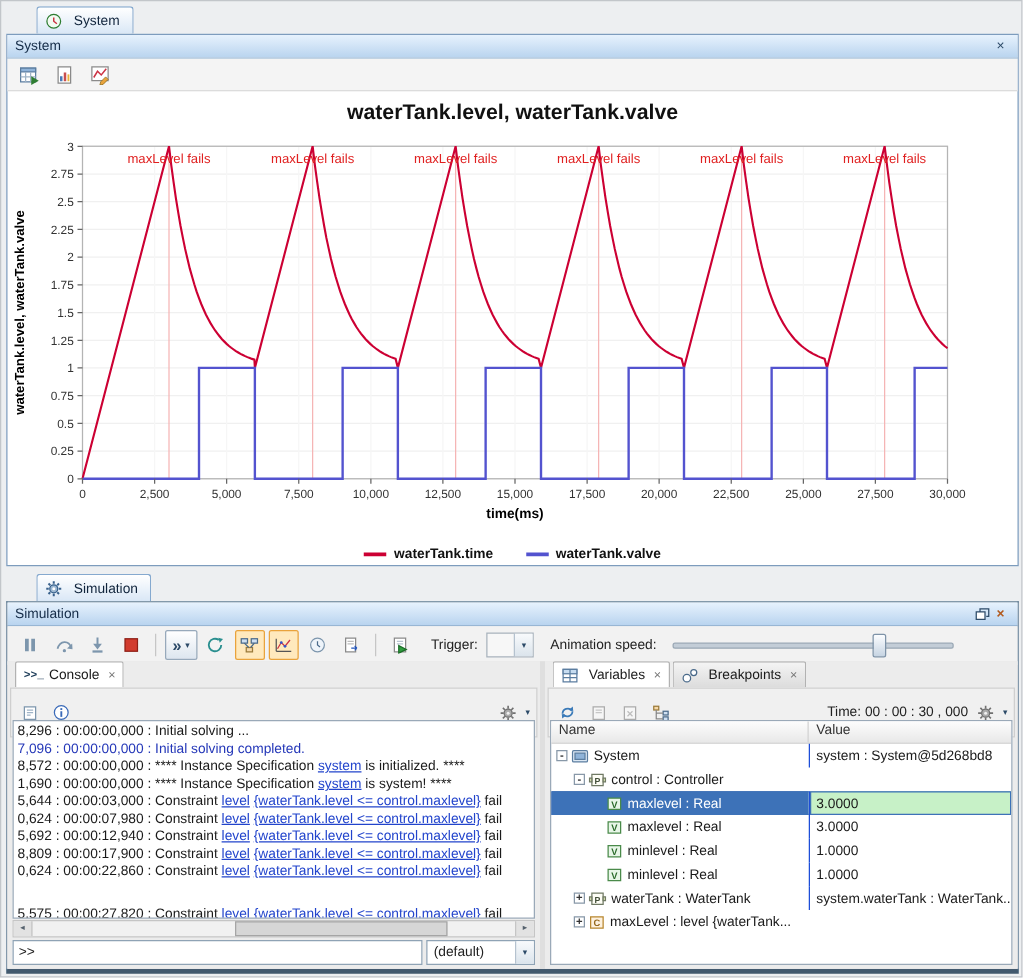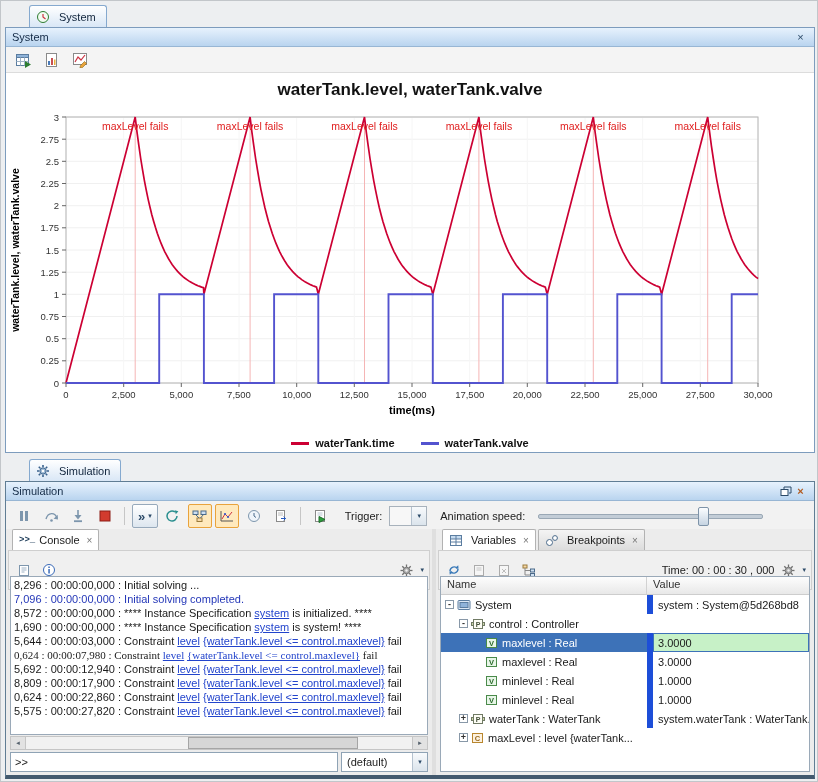--- a/index.html
+++ b/index.html
@@ -76,21 +76,21 @@
   .lang-combo{width:80px;background:#fff;border:1px solid #8fa3b5;display:flex;align-items:center;padding-left:5px;font-size:11px;color:#222;}
 
   .vars-table{position:absolute;left:4px;right:4px;top:47px;bottom:3px;background:#fff;border:1px solid #9aa9b8;overflow:hidden;font-size:11px;}
   .vt-header{height:17px;display:flex;background:linear-gradient(#fdfdfd,#e8e8e8);border-bottom:1px solid #cdcdcd;color:#333;}
   .vt-h-name{width:56%;padding:1px 6px;border-right:1px solid #d2d2d2;box-sizing:border-box;}
   .vt-h-value{flex:1;padding:1px 6px;}
   .var-row{height:19px;display:flex;align-items:stretch;color:#1a1a1a;}
   .var-row.selected{box-shadow:inset 0 0 0 1px #2d5ca8;}
   .vr-name{width:56%;display:flex;align-items:center;overflow:hidden;white-space:nowrap;box-sizing:border-box;}
   .var-row.selected .vr-name{background:#3d72b8;color:#fff;}
-  .vr-value{flex:1;display:flex;align-items:center;padding:0 5px;border-left:6px solid #1d4ed8;overflow:hidden;white-space:nowrap;box-sizing:border-box;}
+  .vr-value{flex:1;display:flex;align-items:center;padding:0 5px;border-left:1px solid #1d4ed8;overflow:hidden;white-space:nowrap;box-sizing:border-box;}
   .vr-value.green{background:#c7f1c7;}
   .var-row.selected .vr-value{background:#c7f1c7;box-shadow:inset 0 0 0 1px #3d72b8;}
   .exp{width:9px;height:9px;min-width:9px;border:1px solid #8898a8;background:#fff;color:#333;font:bold 9px/7px "Liberation Sans",sans-serif;
        text-align:center;margin-right:3px;box-sizing:border-box;}
   .exp-space{width:12px;min-width:12px;}
   .node-icon{display:flex;align-items:center;margin-right:4px;}
   .console-glyph{font:bold 9px "Liberation Mono",monospace;color:#1b3a57;}
 </style>
 </head>
 <body>
@@ -419,25 +419,25 @@
               </span>
               <span class="dd">▾</span>
             </span>
           </div>
           <div class="console-log" id="console-log">
               <div class="log-line" style="color: rgb(26, 26, 26);"><span>8,296 : 00:00:00,000 : Initial solving ...</span></div>
               <div class="log-line" style="color: rgb(36, 55, 184);"><span>7,096 : 00:00:00,000 : Initial solving completed.</span></div>
               <div class="log-line" style="color: rgb(26, 26, 26);"><span>8,572 : 00:00:00,000 : **** Instance Specification </span><span class="log-link">system</span><span> is initialized. ****</span></div>
               <div class="log-line" style="color: rgb(26, 26, 26);"><span>1,690 : 00:00:00,000 : **** Instance Specification </span><span class="log-link">system</span><span> is system! ****</span></div>
               <div class="log-line" style="color: rgb(26, 26, 26);"><span>5,644 : 00:00:03,000 : Constraint </span><span class="log-link">level</span><span> </span><span class="log-link">{waterTank.level &lt;= control.maxlevel}</span><span> fail</span></div>
-              <div class="log-line" style="color: rgb(26, 26, 26); font-family: Liberation Serif, serif;"><span>0,624 : 00:00:07,980 : Constraint </span><span class="log-link">level</span><span> </span><span class="log-link">{waterTank.level &lt;= control.maxlevel}</span><span> fail</span></div>
+              <div class="log-line" style="color: rgb(26, 26, 26);"><span>0,624 : 00:00:07,980 : Constraint </span><span class="log-link">level</span><span> </span><span class="log-link">{waterTank.level &lt;= control.maxlevel}</span><span> fail</span></div>
               <div class="log-line" style="color: rgb(26, 26, 26);"><span>5,692 : 00:00:12,940 : Constraint </span><span class="log-link">level</span><span> </span><span class="log-link">{waterTank.level &lt;= control.maxlevel}</span><span> fail</span></div>
               <div class="log-line" style="color: rgb(26, 26, 26);"><span>8,809 : 00:00:17,900 : Constraint </span><span class="log-link">level</span><span> </span><span class="log-link">{waterTank.level &lt;= control.maxlevel}</span><span> fail</span></div>
               <div class="log-line" style="color: rgb(26, 26, 26);"><span>0,624 : 00:00:22,860 : Constraint </span><span class="log-link">level</span><span> </span><span class="log-link">{waterTank.level &lt;= control.maxlevel}</span><span> fail</span></div>
-              <div class="log-line" style="color: rgb(26, 26, 26);"><span>5,575 : 00:00:27,820 : Constraint </span><span class="log-link">level</span><span> </span><span class="log-link">{waterTank.level &lt;= control.maxlevel}</span><span> fail</span></div>
+              <div class="log-line" style="color: rgb(26, 26, 26); margin-top: 20px;"><span>5,575 : 00:00:27,820 : Constraint </span><span class="log-link">level</span><span> </span><span class="log-link">{waterTank.level &lt;= control.maxlevel}</span><span> fail</span></div>
             </div>
           <div class="hscroll">
             <span class="hs-btn">◄</span>
             <span class="hs-track">
               <span class="hs-thumb"></span>
             </span>
             <span class="hs-btn right">►</span>
           </div>
           <div class="console-input-row">
             <span class="console-field">&gt;&gt;</span>

